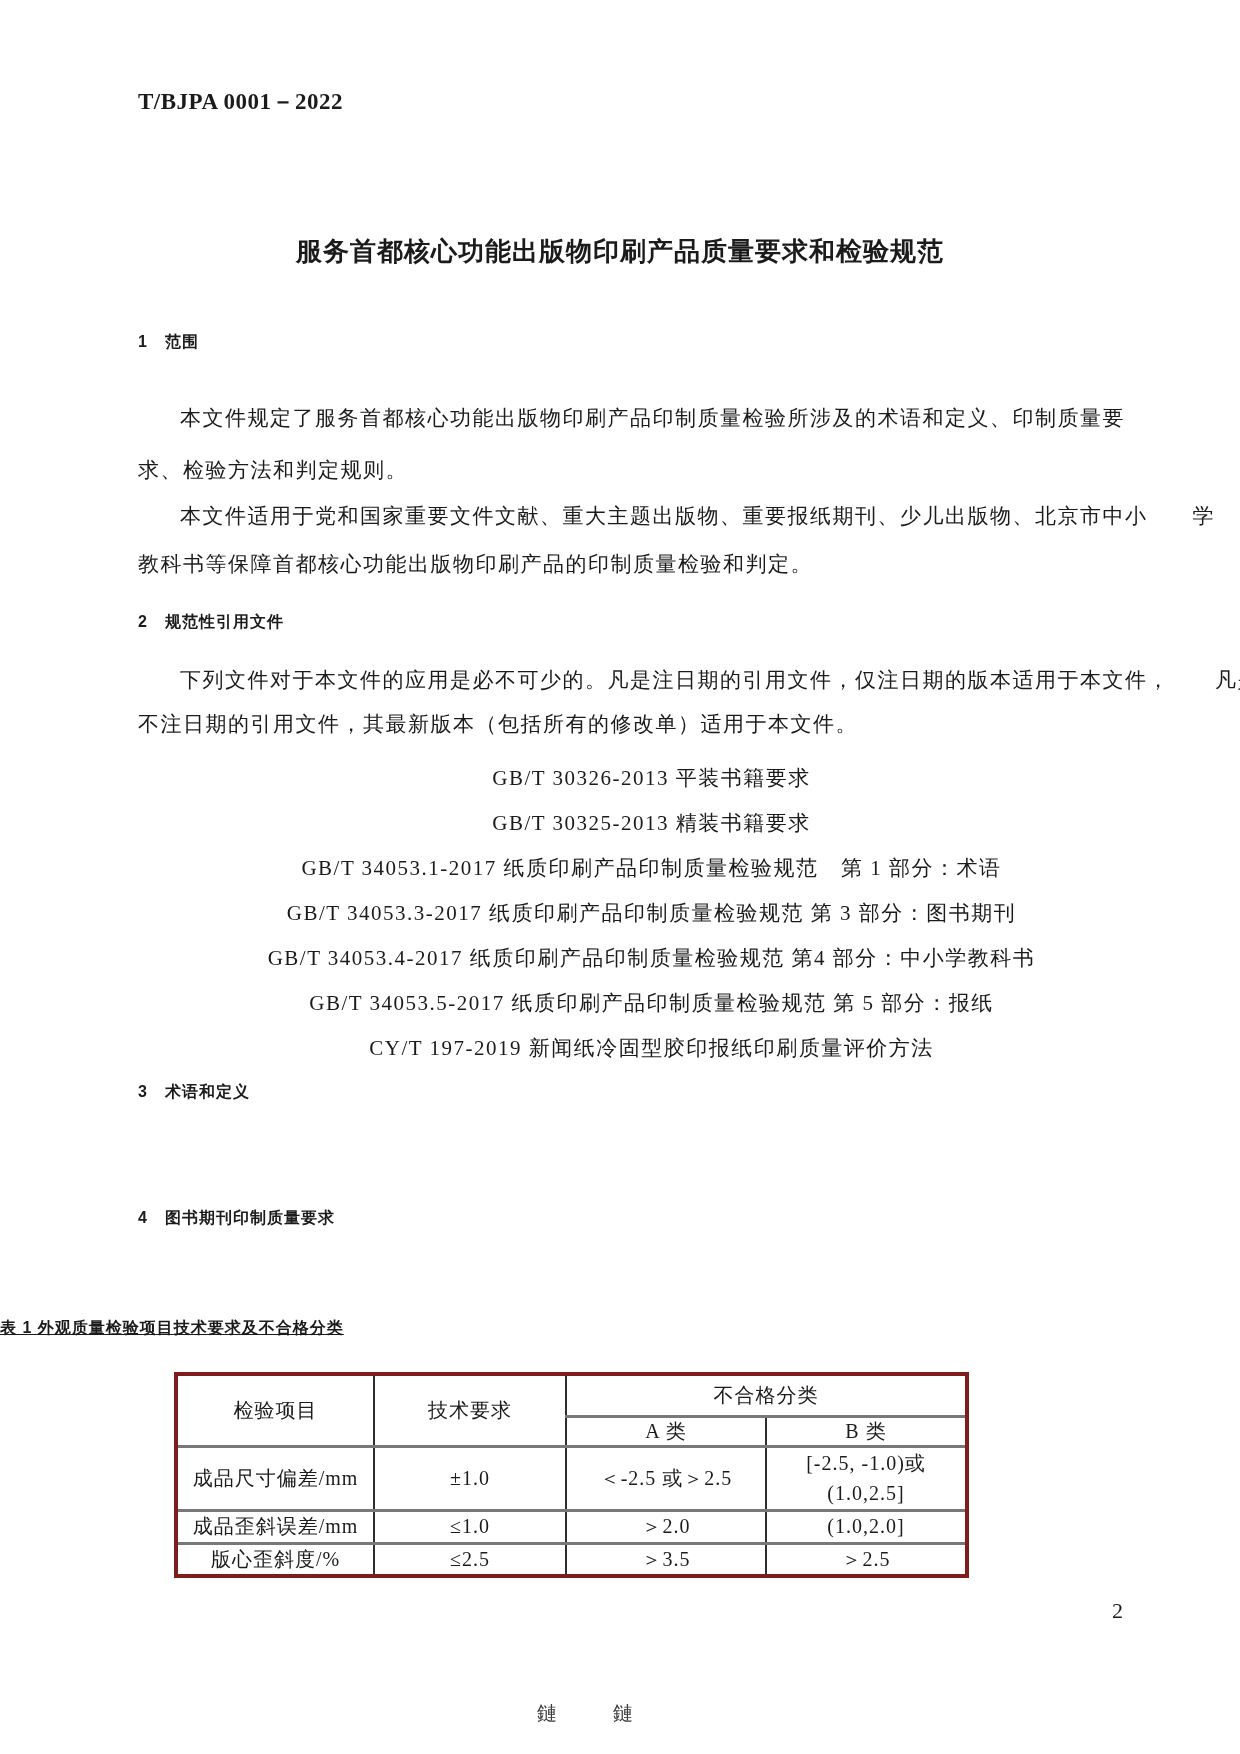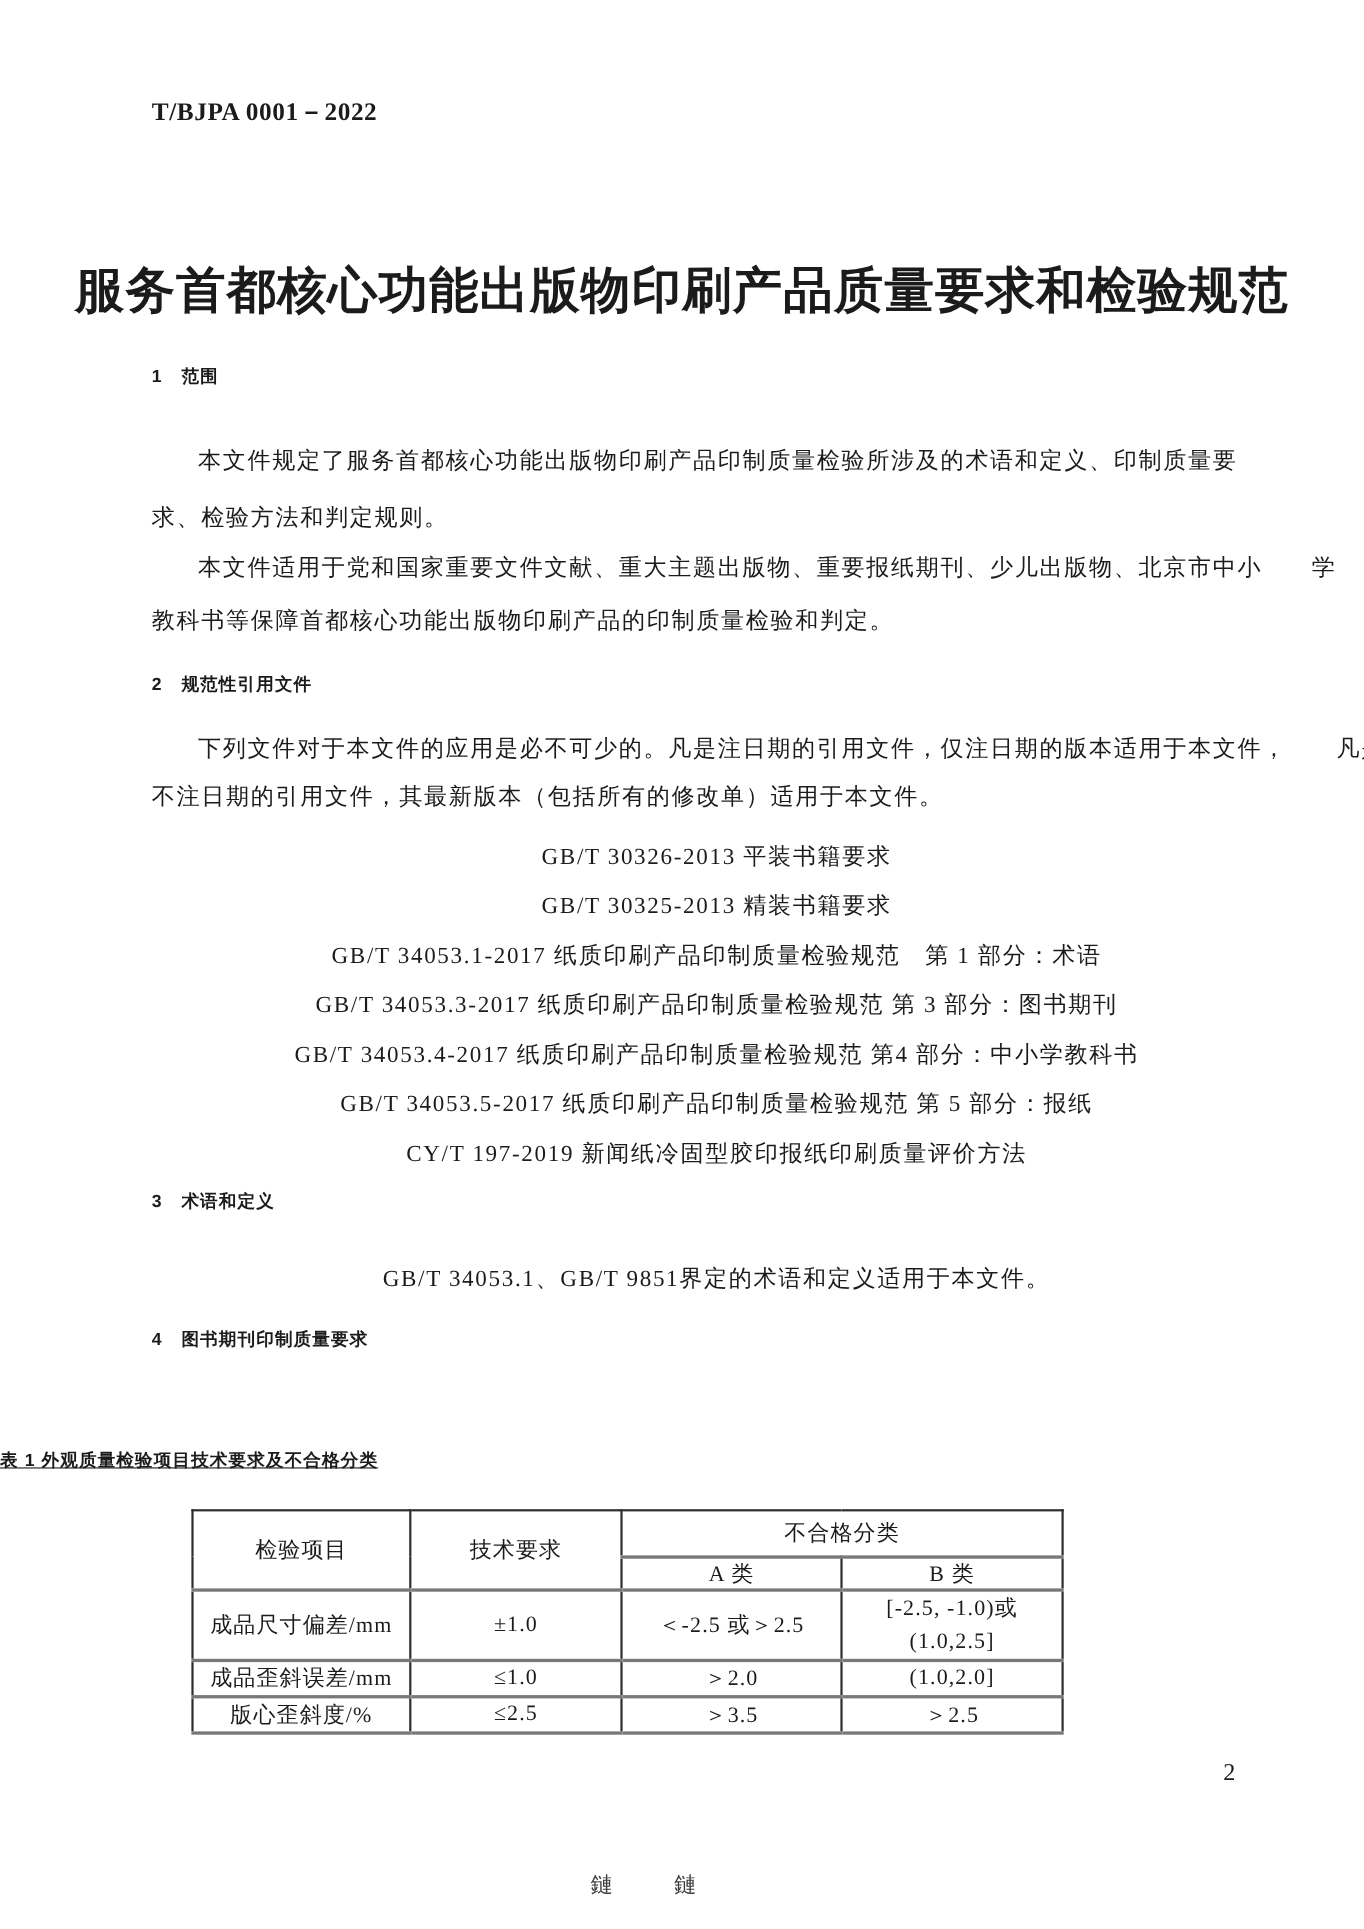--- a/index.html
+++ b/index.html
@@ -23,21 +23,21 @@
     font-weight: bold;
     letter-spacing: 0.5px;
     font-family: "Liberation Serif", serif;
   }
   .doc-title {
     position: absolute;
     top: 234px;
     left: 0;
     width: 100%;
     text-align: center;
-    font-size: 45px;
+    font-size: 26px;
     font-weight: 700;
     letter-spacing: 1px;
     font-family: "Liberation Sans", sans-serif;
   }
   .sec-heading {
     font-size: 16px;
     font-weight: 700;
     letter-spacing: 1px;
     font-family: "Liberation Sans", sans-serif;
   }
@@ -78,21 +78,21 @@
     border-right: 2px solid #2e2e2e;
     border-top: 3px solid #787878;
     border-bottom: 3px solid #787878;
     font-size: 20px;
     font-weight: normal;
     text-align: center;
     vertical-align: middle;
     letter-spacing: 1px;
     font-family: "Liberation Serif", serif;
   }
-  table.spec { border: 2px solid #7f1d1d; }
+  table.spec { border: 4px solid #7f1d1d; }
   tr.hdr1 th { height: 42px; border-top: 2px solid #2e2e2e; }
   tr.hdr2 th { height: 28px; }
   tr.row1 td { height: 64px; }
   tr.row2 td { height: 33px; margin-top: 24px; }
   tr.row3 td { height: 33px; }
   .two-line div { line-height: 30px; }
 
   .page-number {
     top: 1598px;
     text-align: right;
@@ -144,23 +144,20 @@
     <li class="body-line indent">GB/T 30325-2013 精装书籍要求</li>
     <li class="body-line indent">GB/T 34053.1-2017 纸质印刷产品印制质量检验规范　第 1 部分：术语</li>
     <li class="body-line indent">GB/T 34053.3-2017 纸质印刷产品印制质量检验规范 第 3 部分：图书期刊</li>
     <li class="body-line indent">GB/T 34053.4-2017 纸质印刷产品印制质量检验规范 第4 部分：中小学教科书</li>
     <li class="body-line indent">GB/T 34053.5-2017 纸质印刷产品印制质量检验规范 第 5 部分：报纸</li>
     <li class="body-line indent">CY/T 197-2019 新闻纸冷固型胶印报纸印刷质量评价方法</li>
   </ul>
 
   <h2 class="abs sec-heading" style="top:1082px">3　术语和定义</h2>
 
-  <div class="abs" style="top:1148px">
-    <div class="body-line indent">GB/T 34053.1、GB/T 9851界定的术语和定义适用于本文件。</div>
-  </div>
 
   <h2 class="abs sec-heading" style="top:1208px">4　图书期刊印制质量要求</h2>
 
 
   <div class="table-caption">表 1 外观质量检验项目技术要求及不合格分类</div>
 
   <table class="spec">
     <colgroup>
       <col style="width:198px">
         <col style="width:192px">

